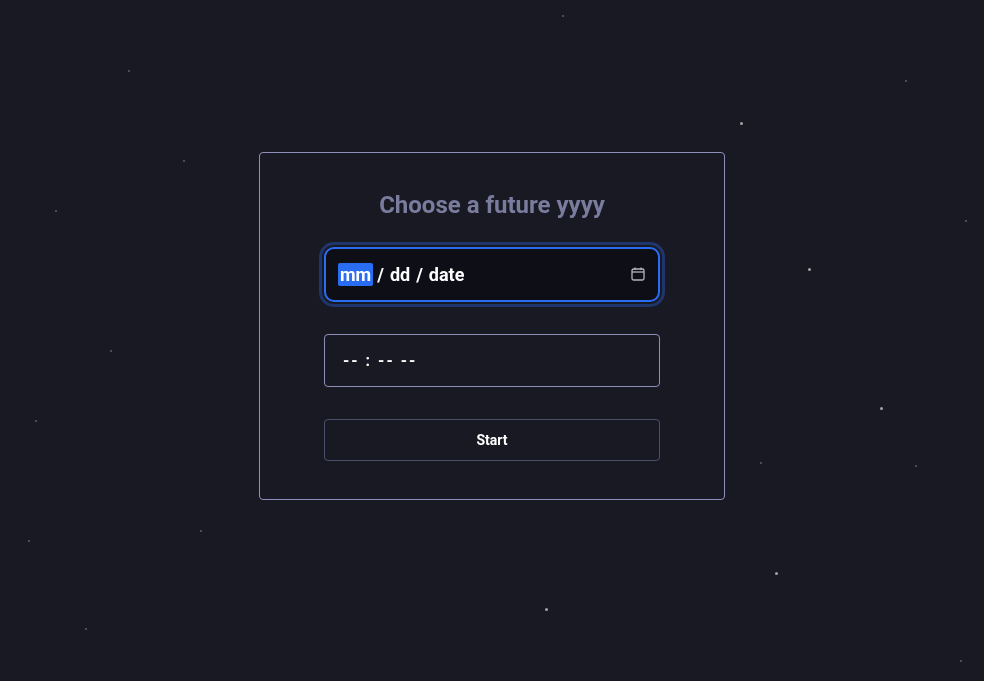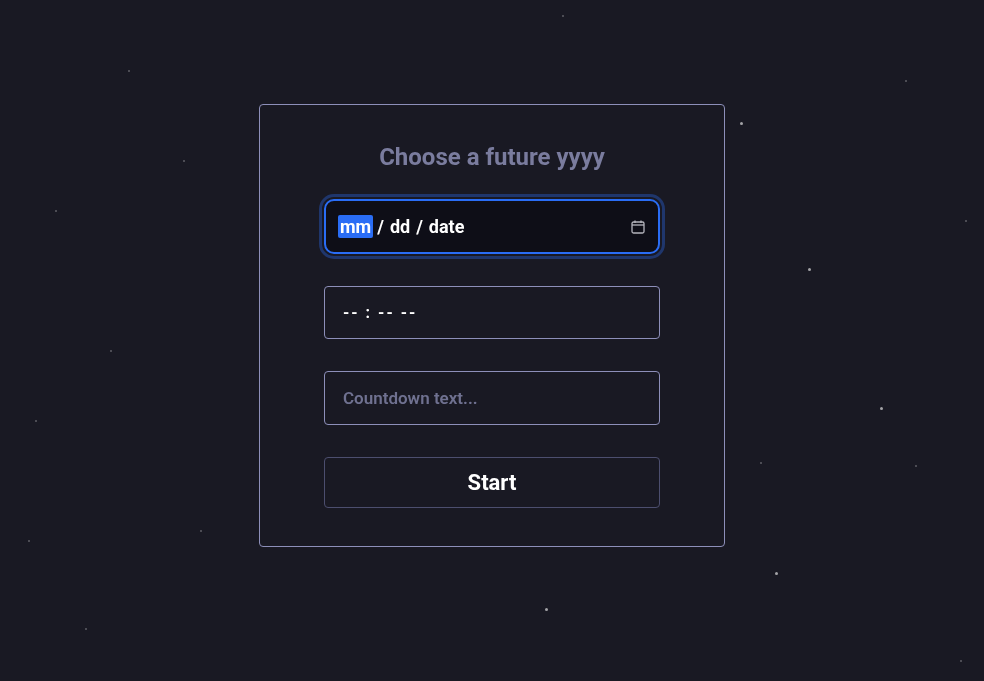--- a/index.html
+++ b/index.html
@@ -124,21 +124,21 @@
       color: #6f7190;
       font-weight: 600;
     }
     
     .start-btn {
       width: 100%;
       border: 1px solid #4c4e6e;
       border-radius: 4px;
       background: transparent;
       color: #ffffff;
-      font-size: 22px;
+      font-size: 14px;
       font-weight: 700;
       padding: 12px;
       cursor: pointer;
       font-family: inherit;
     }
   </style>
 </head>
 <body>
 
 <div class="star" style="top:15px;left:562px;"></div>
@@ -183,20 +183,15 @@
       </span>
     </div>
   </div>
   
   <div class="form-group">
     <div class="input-box">
       <span class="time-display">-- : --  --</span>
     </div>
   </div>
   
-  <div class="form-group">
-    <div class="input-box">
-      <span class="placeholder-text">Countdown text...</span>
-    </div>
-  </div>
   
   <button class="start-btn">Start</button>
 </div>
 
 </body></html>

